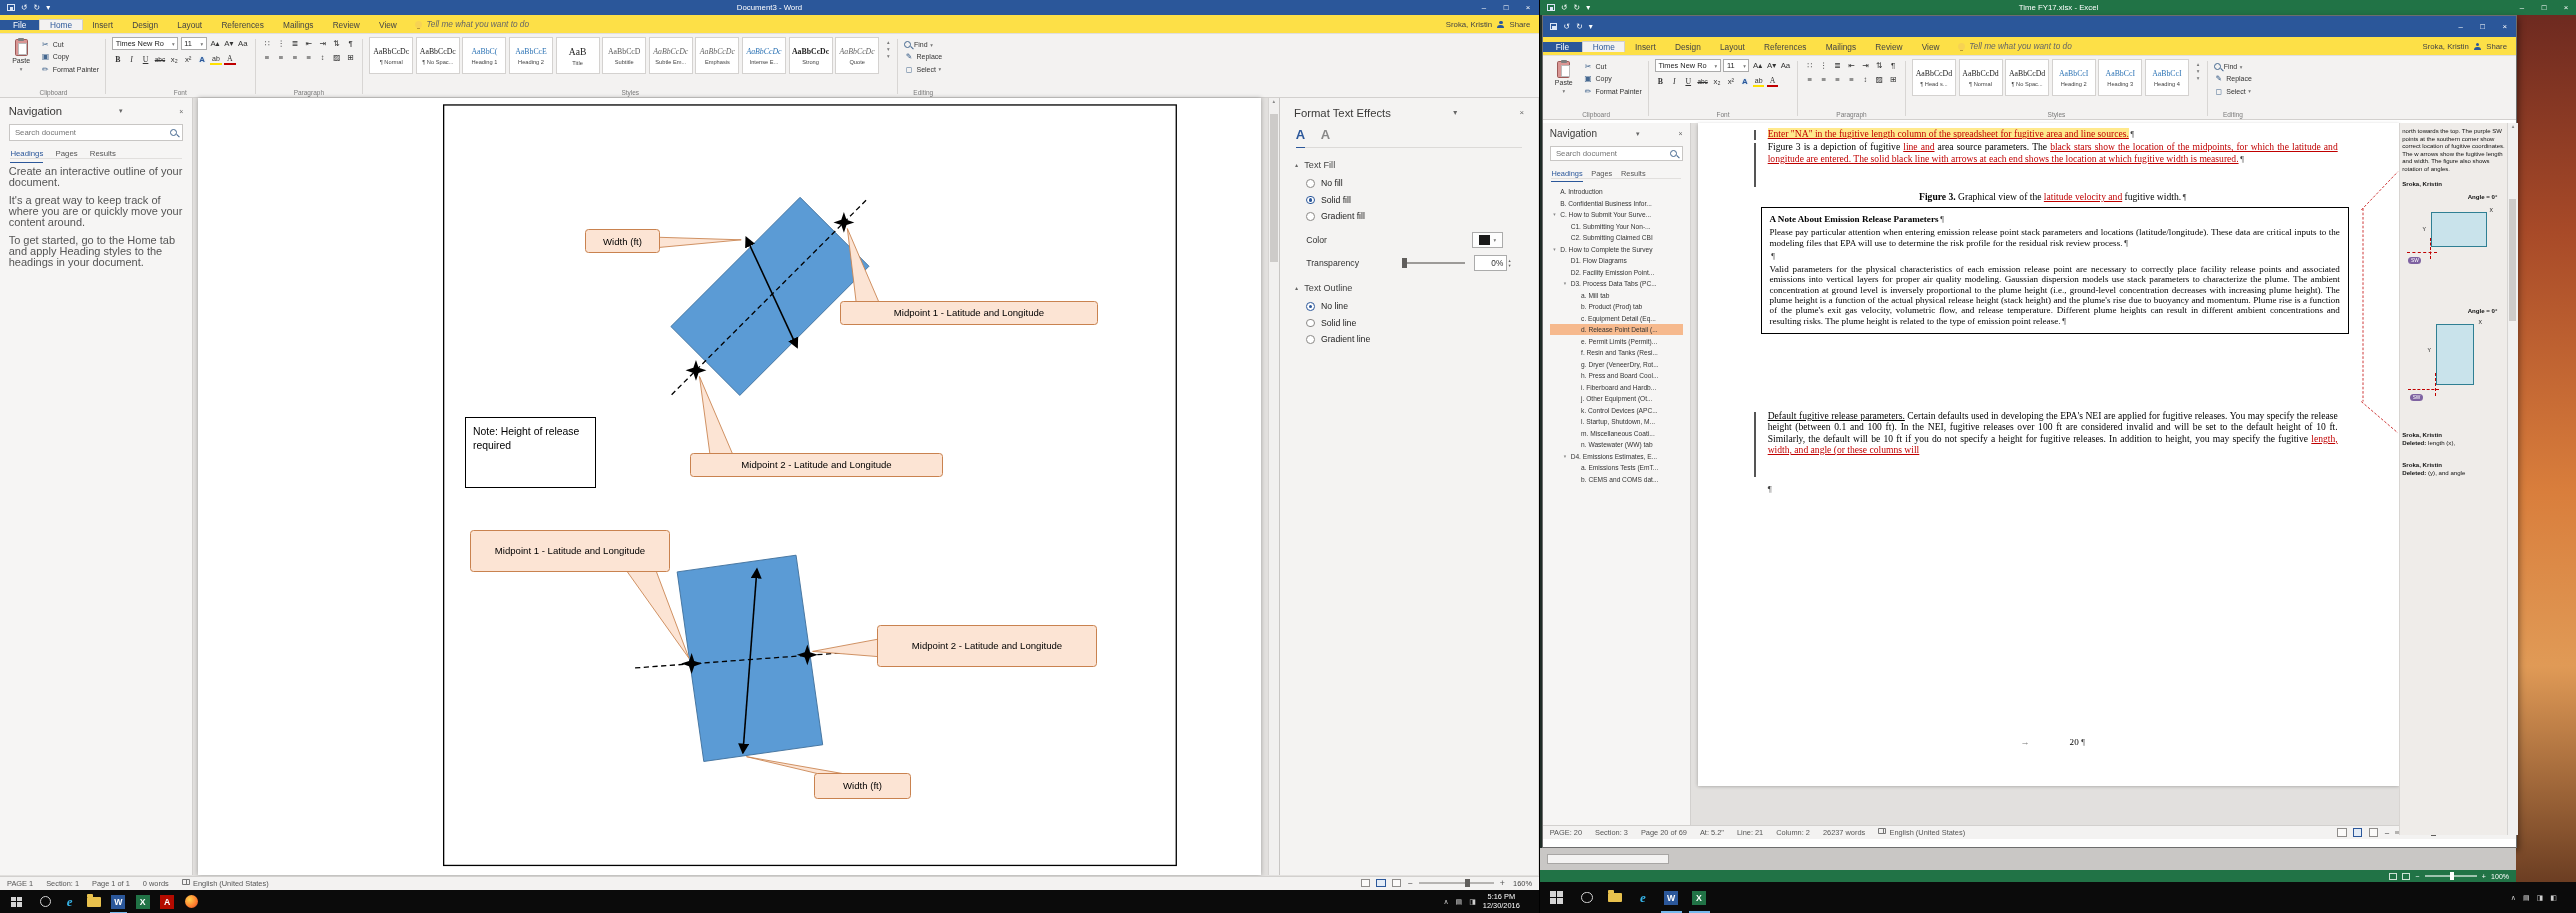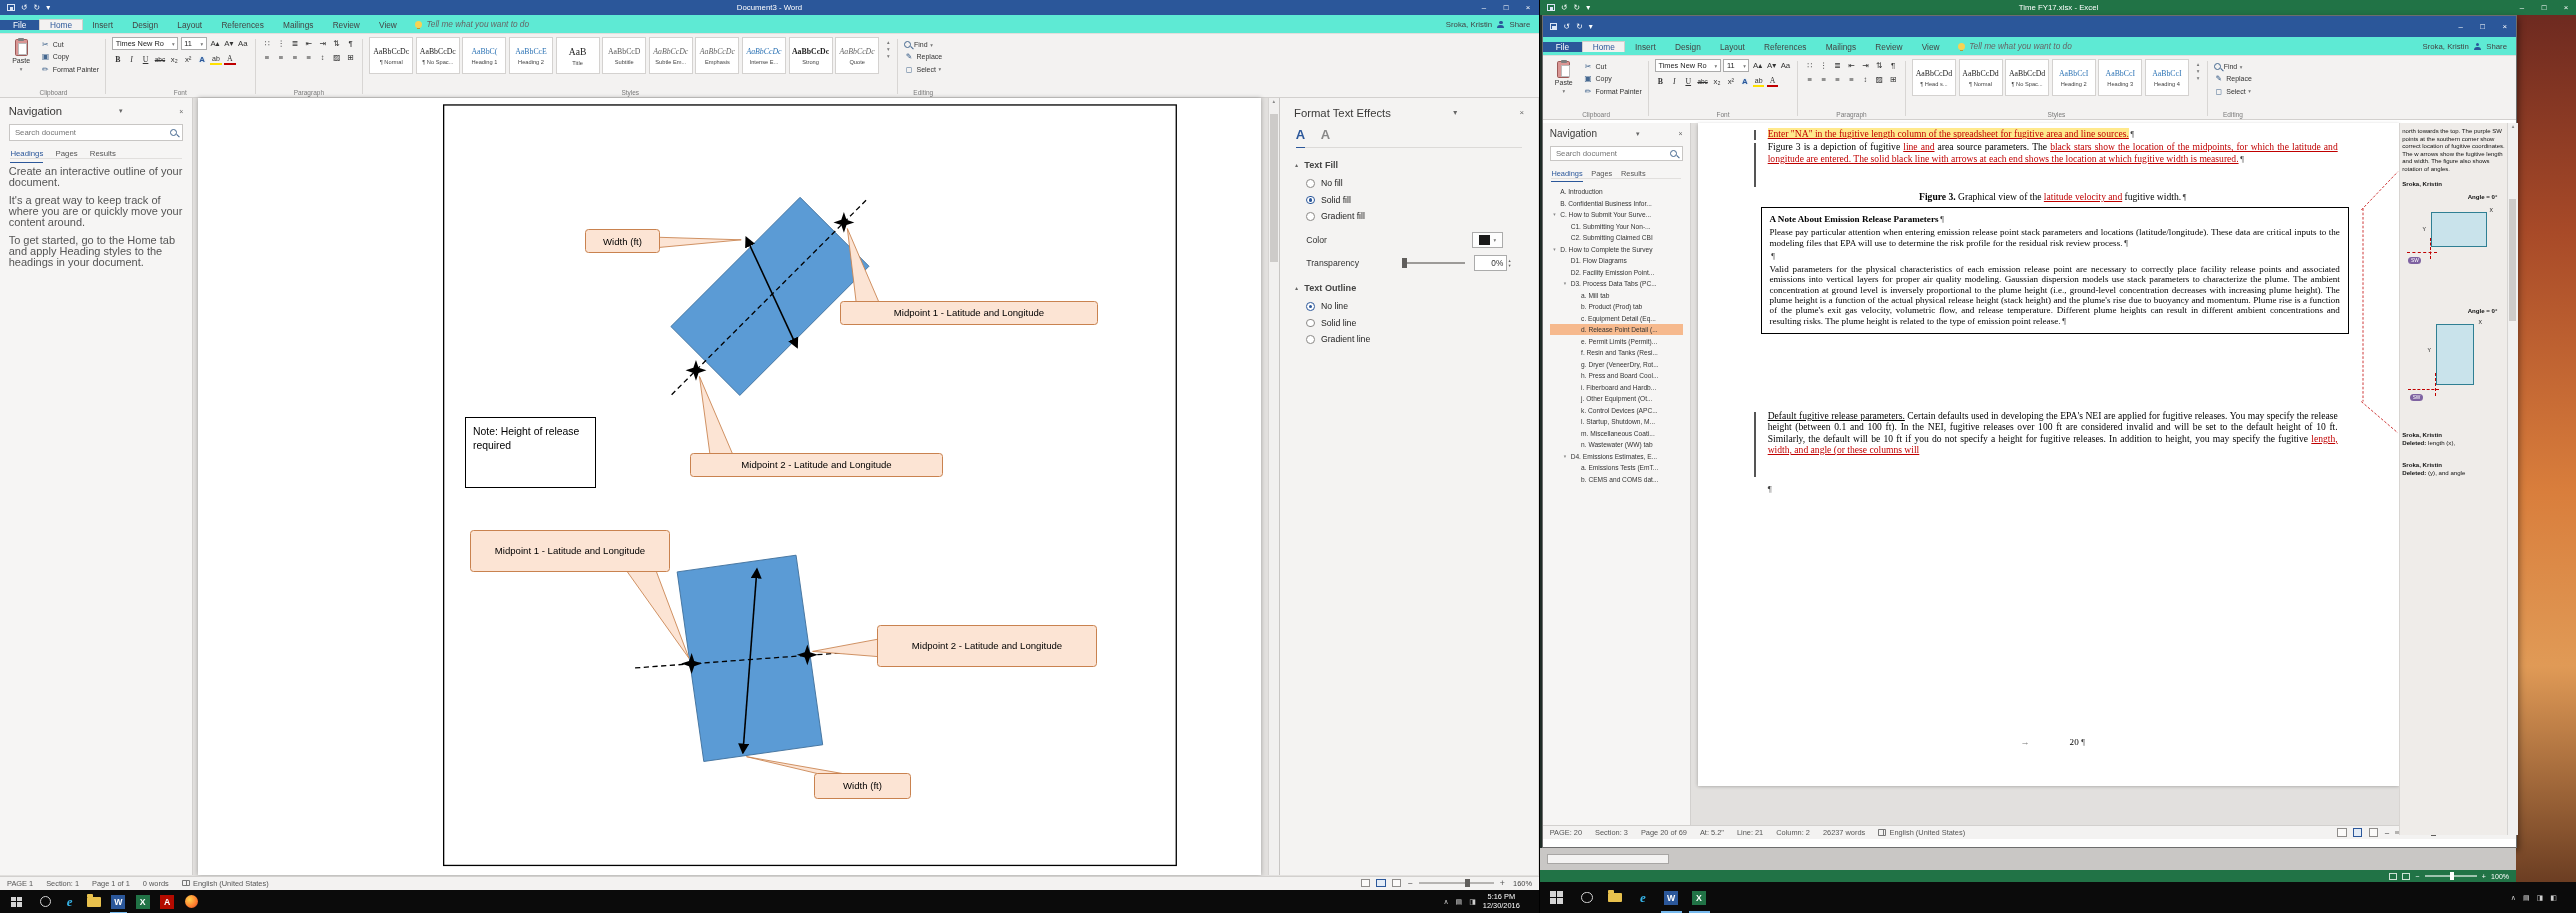--- a/index.html
+++ b/index.html
@@ -11,21 +11,21 @@
 
 
 .wtitle{height:15px;background:#2b579a;color:#fff;display:flex;align-items:center;position:relative;font-size:7.8px}
 .qat{display:flex;gap:6.1px;padding-left:7px;align-items:center;z-index:2}
 .qat span{font-size:7.8px;line-height:7.8px}
 .i-save{width:7.8px;height:7.8px;border:0.9px solid #dce6f5;position:relative;display:inline-block}
 .i-save::after{content:"";position:absolute;left:1.7px;bottom:0;width:3.5px;height:3.5px;background:#dce6f5}
 .ttext{position:absolute;left:0;right:0;text-align:center;font-size:7.8px;color:#fff;white-space:nowrap;overflow:hidden}
 .wctl{margin-left:auto;display:flex;z-index:2}
 .wctl span{width:22px;text-align:center;font-size:7.8px;line-height:15px;color:#fff}
-.tabrow{height:19px;background:#5eead4;display:flex;align-items:stretch;border-bottom:0.9px solid #e1dfdd;position:relative}
+.tabrow{height:19px;background:#fde047;display:flex;align-items:stretch;border-bottom:0.9px solid #e1dfdd;position:relative}
 .tab{padding:0 9.6px;line-height:19px;font-size:8.3px;color:#444}
 .tab.file{background:#2b579a;color:#fff;padding:0 13px}
 .tab.selected{background:#f3f2f1;color:#2b579a;border:0.9px solid #d2d0ce;border-bottom:none}
 .tellme{display:flex;align-items:center;gap:4.4px;padding:0 8.7px;font-size:8.3px;color:#666;font-style:italic}
 .i-bulb{width:7px;height:7px;border-radius:50%;background:#f7d353;position:relative;display:inline-block}
 .i-bulb::after{content:"";position:absolute;left:1.7px;bottom:-1.7px;width:3.5px;height:1.7px;background:#b89a34}
 .trright{margin-left:auto;display:flex;align-items:center;gap:5.2px;padding-right:8.7px;font-size:7.8px;color:#444}
 .i-person{width:7px;height:7px;position:relative;display:inline-block}
 .i-person::before{content:"";position:absolute;left:1.7px;top:0;width:3.5px;height:3.5px;border-radius:50%;background:#2b579a}
 .i-person::after{content:"";position:absolute;left:0;bottom:-0.9px;width:7px;height:3.5px;border-radius:3.5px 3.5px 0 0;background:#2b579a}
@@ -63,21 +63,21 @@
 .stylebox.subt .sprev{color:#5a5a5a}
 .stylebox.em .sprev{font-style:italic;color:#666}
 .stylebox.iem .sprev{font-style:italic;color:#2e74b5}
 .stylebox.st .sprev{font-weight:bold}
 .galarrows{display:flex;flex-direction:column;justify-content:center;gap:0.9px;font-size:5.2px;color:#777;padding:1.7px}
 .i-mag{width:7px;height:7px;border:1.3px solid #44678f;border-radius:50%;position:relative;display:inline-block}
 .i-mag::after{content:"";position:absolute;width:3.5px;height:1.3px;background:#44678f;transform:rotate(45deg);right:-3.5px;bottom:-0.9px}
 .sbar{position:absolute;left:0;right:0;height:14px;background:#f3f2f1;border-top:0.9px solid #d2d0ce;display:flex;align-items:center;font-size:7.4px;color:#555;padding:0 7px;gap:0}
 .sitems{display:flex;gap:13px}
 .sitem{white-space:nowrap}
-.slang{display:flex;align-items:center;gap:3.5px;margin-left:13px}
+.slang{display:flex;align-items:flex-start;gap:3.5px;margin-left:13px}
 .i-book{width:7.8px;height:6.1px;border:0.9px solid #777;border-radius:0.9px;position:relative;display:inline-block}
 .i-book::after{content:"";position:absolute;left:3.5px;top:0;bottom:0;width:0.9px;background:#777}
 .sright{margin-left:auto;display:flex;align-items:center;gap:6.1px}
 .vico{width:9.6px;height:8.7px;border:0.9px solid #8f8d8b;background:#fbfaf9}
 .vico.sel{background:#d0ceff00;border-color:#2b579a;background:#e3ecf7}
 .ztrack{width:75px;height:2.6px;background:#b5b3b1;position:relative}
 .zthumb{position:absolute;top:-2.6px;width:4.4px;height:7.8px;background:#605e5c}
 .zpm{font-size:8.7px;color:#555}
 .ztext{font-size:7.4px;color:#444;min-width:21px;text-align:right}
 
@@ -131,21 +131,21 @@
 .co{position:absolute;background:#fce4d4;border:0.9px solid #c9824f;border-radius:3.5px;font-size:9.6px;color:#000;display:flex;align-items:center;justify-content:center;text-align:center;padding:1.7px 5.2px;z-index:3;line-height:11.3px}
 .co.notebox2{background:#fff;border:0.9px solid #000;border-radius:0;justify-content:flex-start;text-align:left;align-items:flex-start;padding:7px;font-size:10.4px;line-height:14px}
 .lscroll{position:absolute;right:0;top:0;width:11.3px;height:100%;background:#f1f0ef;border-left:0.9px solid #d6d4d2;z-index:4;display:flex;flex-direction:column;align-items:center;font-size:5.2px;color:#888}
 .lthumb{width:7.8px;height:148px;background:#cdcbc9;margin-top:10.4px}
 .fpanel{position:absolute;left:1279px;top:0;bottom:0;width:259px;background:#f4f3f2;border-left:0.9px solid #c8c6c4;padding:8.7px 14px;font-size:8.7px;color:#333}
 .fphead{display:flex;align-items:center;font-size:11.3px;color:#3b3a39}
 .fphead .npx{margin-left:auto;font-size:7.8px;color:#666;padding-left:10.4px}
 .fptabs{display:flex;gap:15.7px;margin:8.7px 1.7px 5.2px;border-bottom:0.9px solid #dcdad8;padding-bottom:4.4px}
 .fptab{font-size:13px;color:#888;font-weight:bold}
 .fptab.sel{color:#2b579a;border-bottom:1.7px solid #2b579a;padding-bottom:2.6px;margin-bottom:-6.1px}
-.psec{display:flex;align-items:center;gap:5.2px;font-size:9.1px;color:#444;margin:12.2px 0 5.2px;font-weight:bold}
+.psec{display:flex;align-items:center;gap:5.2px;font-size:9.1px;color:#444;margin:12.2px 0 5.2px;font-weight:normal}
 .psec .ptri{font-size:5.2px;color:#666}
 .opt{display:flex;align-items:center;gap:6.1px;height:16.5px;padding-left:12.2px;font-size:8.7px;color:#222}
 .rad{width:8.7px;height:8.7px;border:0.9px solid #8a8886;border-radius:50%;position:relative;flex:none;background:#fff}
 .opt.selected .rad{border-color:#2b579a}
 .opt.selected .rad::after{content:"";position:absolute;left:1.7px;top:1.7px;width:3.5px;height:3.5px;border-radius:50%;background:#2b579a}
 .prow{display:flex;align-items:center;margin:7px 0 0 12.2px}
 .prow .plab{width:96px;color:#333}
 .colorbtn{width:31px;height:16.5px;border:0.9px solid #ababab;background:#fdfdfd;display:flex;align-items:center;justify-content:center;gap:3.5px;margin-left:auto;margin-right:21px}
 .cbar{width:11.3px;height:9.6px;background:#1a1a1a}
 .tslider{width:63px;height:2.6px;background:#9c9a98;position:relative;margin-right:8.7px}

